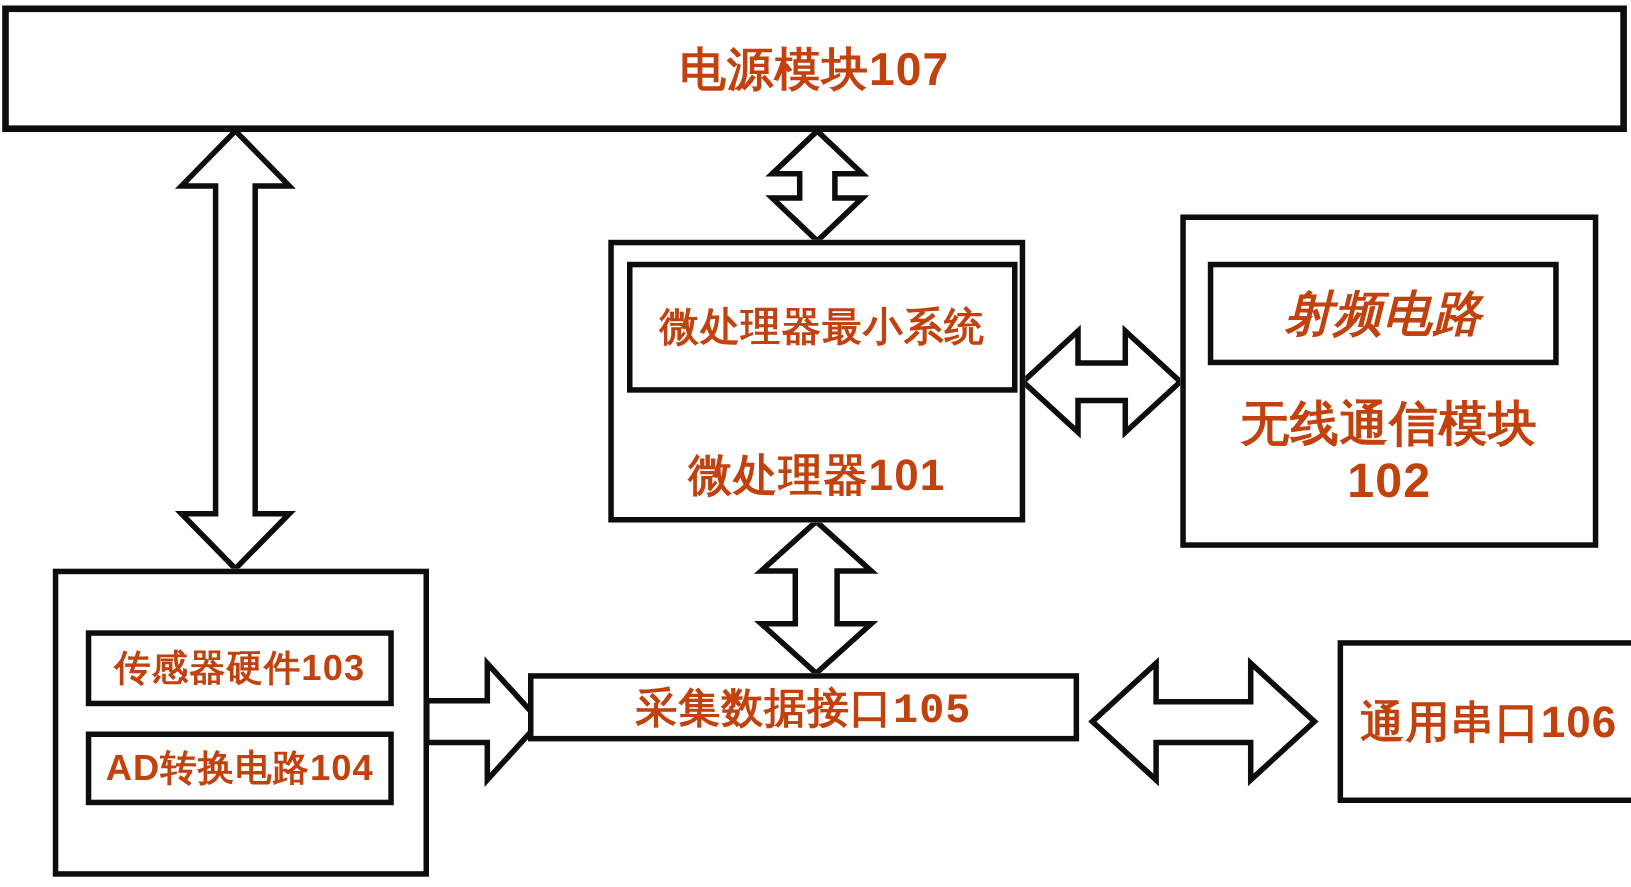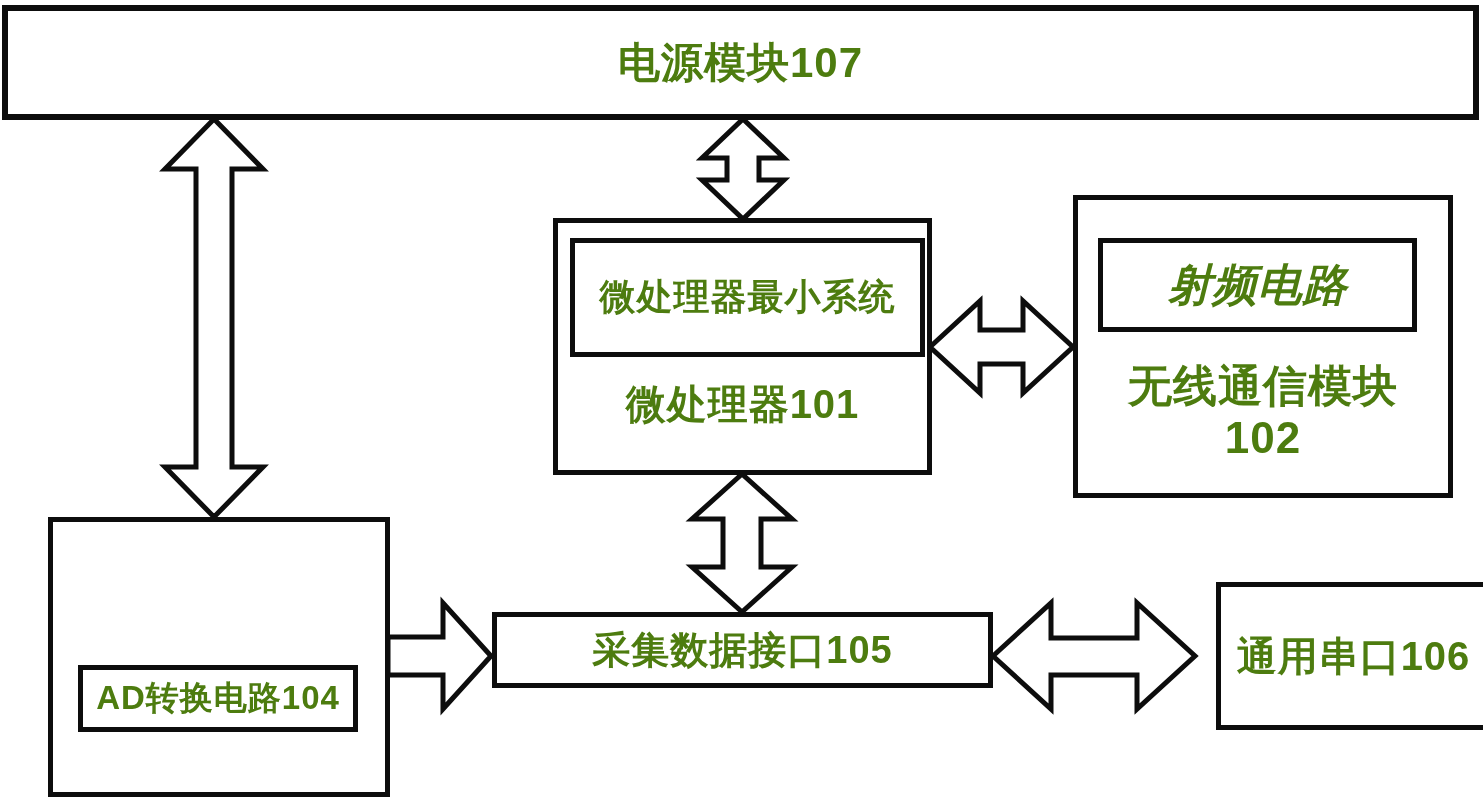--- a/index.html
+++ b/index.html
@@ -7,21 +7,21 @@
     padding: 0;
     background: #ffffff;
   }
   .canvas {
     position: relative;
     width: 1483px;
     height: 806px;
     background: #ffffff;
     overflow: hidden;
     font-family: "Liberation Sans", sans-serif;
-    color: #4d7c0f;
+    color: #c2410c;
   }
   .arrow-layer {
     position: absolute;
     left: 0;
     top: 0;
     width: 1483px;
     height: 806px;
   }
   .arrow-layer path {
     fill: #ffffff;
@@ -46,35 +46,35 @@
     text-align: center;
     letter-spacing: 1px;
   }
   
   .power-box { left: 2px; top: 5px; width: 1477px; height: 115px; border-width: 6px; }
   .power-box .label { font-size: 42px; }
   
   .micro-box { left: 553px; top: 218px; width: 379px; height: 257px; }
   .micro-inner { left: 12px; top: 15px; width: 355px; height: 119px; }
   .micro-inner .label { font-size: 36px; }
-  .micro-caption { position: absolute; left: 0; right: 0; top: 156px; height: 50px;
+  .micro-caption { position: absolute; left: 0; right: 0; top: 184px; height: 50px;
                    line-height: 50px; font-size: 40px; }
   
   .wireless-box { left: 1073px; top: 195px; width: 380px; height: 303px; }
   .rf-inner { left: 20px; top: 38px; width: 319px; height: 94px; font-style: italic; }
   .rf-inner .label { font-size: 44px; }
   .wireless-caption { position: absolute; left: 0; right: 0; top: 160px;
                       font-size: 44px; line-height: 52px; text-align: center; }
   
   .sensor-outer { left: 48px; top: 517px; width: 342px; height: 280px; }
   .sensor-inner { left: 25px; top: 51px; width: 280px; height: 69px; }
   .ad-inner { left: 25px; top: 143px; width: 280px; height: 67px; }
   .sensor-inner .label, .ad-inner .label { font-size: 33px; }
   
-  .data-box { left: 492px; top: 612px; width: 501px; height: 76px; }
+  .data-box { left: 480px; top: 612px; width: 501px; height: 62px; font-family: Liberation Mono, monospace; }
   .data-box .label { font-size: 38px; }
   
   .serial-box { left: 1195px; top: 582px; width: 275px; height: 148px; margin-left: 21px; }
   .serial-box .label { font-size: 40px; }
 </style>
 </head>
 <body>
 
 <div class="canvas">
 
@@ -102,20 +102,23 @@
     <div class="box flex-center rf-inner">
       <span class="label">射频电路</span>
     </div>
     <div class="label wireless-caption">
       <div>无线通信模块</div>
       <div>102</div>
     </div>
   </div>
 
   <div class="box sensor-outer">
+    <div class="box flex-center sensor-inner">
+      <span class="label">传感器硬件103</span>
+    </div>
     <div class="box flex-center ad-inner">
       <span class="label">AD转换电路104</span>
     </div>
   </div>
 
   <div class="box flex-center data-box">
     <span class="label">采集数据接口105</span>
   </div>
 
   <div class="box flex-center serial-box">

